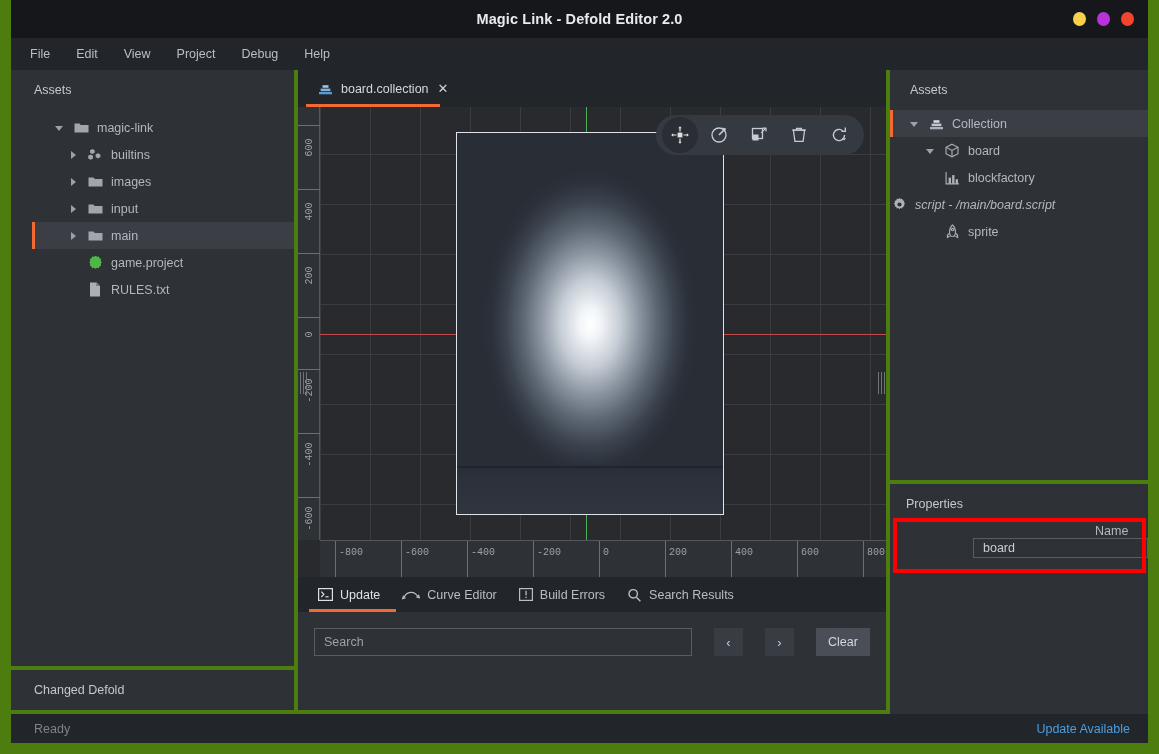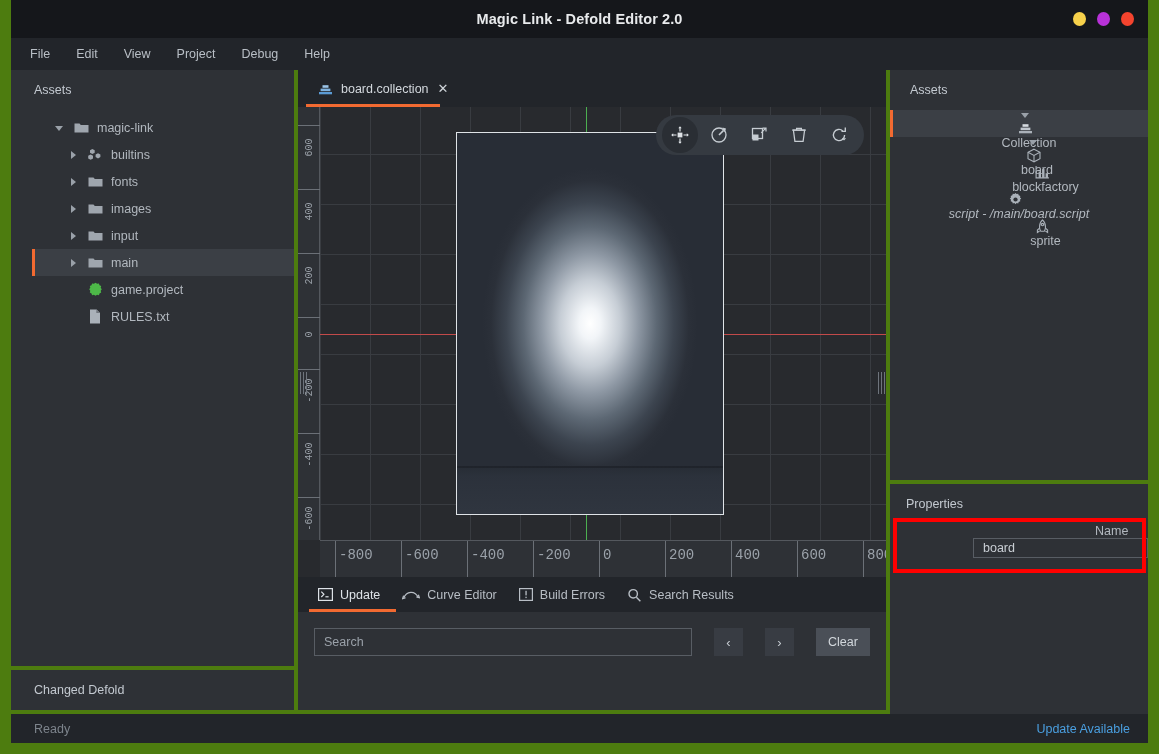--- a/index.html
+++ b/index.html
@@ -214,21 +214,21 @@
     transform: rotate(-90deg);
     transform-origin: center;
     white-space: nowrap;
     margin-top: 16px;
     font-family: "Liberation Mono", monospace;
   }
   .xtick {
     position: absolute;
     top: 0; height: 37px;
     color: #9ba2aa;
-    font-size: 14px;
+    font-size: 10px;
     border-left: 1px solid #6b7077;
     padding-left: 3px;
     padding-top: 6px;
     font-family: "Liberation Mono", monospace;
     white-space: nowrap;
   }
 
   .sprite-frame {
     position: absolute;
     left: 158px; top: 25px;
@@ -365,21 +365,20 @@
     width: 258px; height: 410px;
     background: #2e3136;
   }
   .outline-row {
     height: 27px;
     display: flex; align-items: center;
     color: #b2b8bf;
     font-size: 12.5px;
     position: relative;
     white-space: nowrap;
-    flex-direction: column;
   }
   .outline-row.selected { background: #3b3f45; }
   .outline-row.selected::before {
     content: "";
     position: absolute; left: 0; top: 0; bottom: 0;
     width: 3px; background: #f26a31;
   }
   .italic { font-style: italic; }
 
   .properties-panel {
@@ -476,29 +475,20 @@
         <span class="tic">
           <svg width="16" height="14" viewBox="0 0 16 14">
             <path d="M3 2.2l2.4-1.3 2.3 1.3v2.6L5.4 6.1 3 4.8z" fill="#9fa6ae"></path>
             <path d="M8.6 6.5L11 5.2l2.4 1.3v2.6L11 10.4 8.6 9.1z" fill="#9fa6ae"></path>
             <path d="M1.2 7.8l2.4-1.3L6 7.8v2.6l-2.4 1.3-2.4-1.3z" fill="#9fa6ae"></path>
           </svg>
         </span>
         <span>builtins</span>
       </div>
 
-      <div class="tree-row" style="padding-left:37px">
-        <span class="arrow right"></span>
-        <span class="tic">
-          <svg width="15" height="12" viewBox="0 0 15 12">
-              <path d="M0.5 1.5h5l1.3 1.6H14.5v7.4H0.5z" fill="#9fa6ae"></path>
-            </svg>
-        </span>
-        <span>fonts</span>
-      </div>
 
       <div class="tree-row" style="padding-left:37px">
         <span class="arrow right"></span>
         <span class="tic">
           <svg width="15" height="12" viewBox="0 0 15 12">
               <path d="M0.5 1.5h5l1.3 1.6H14.5v7.4H0.5z" fill="#9fa6ae"></path>
             </svg>
         </span>
         <span>images</span>
       </div>

